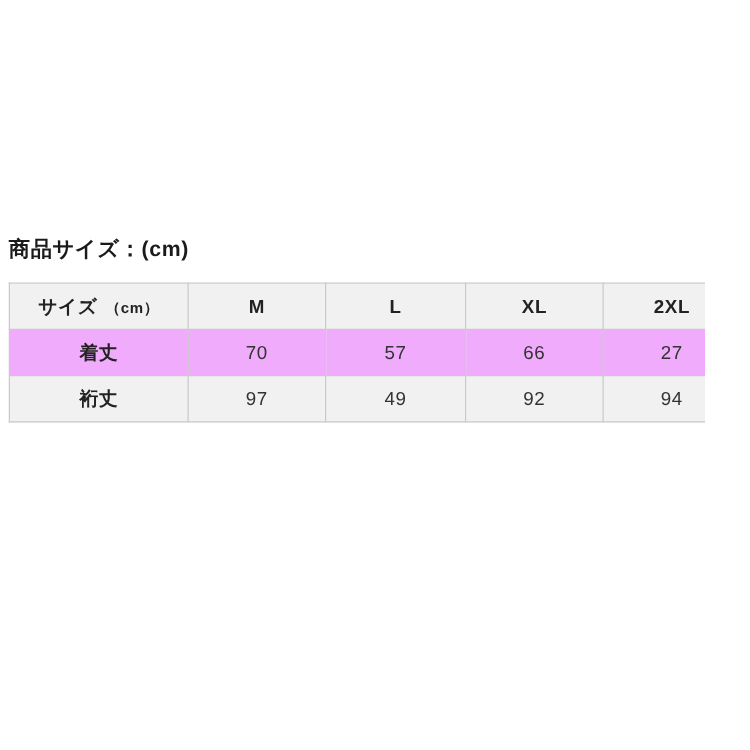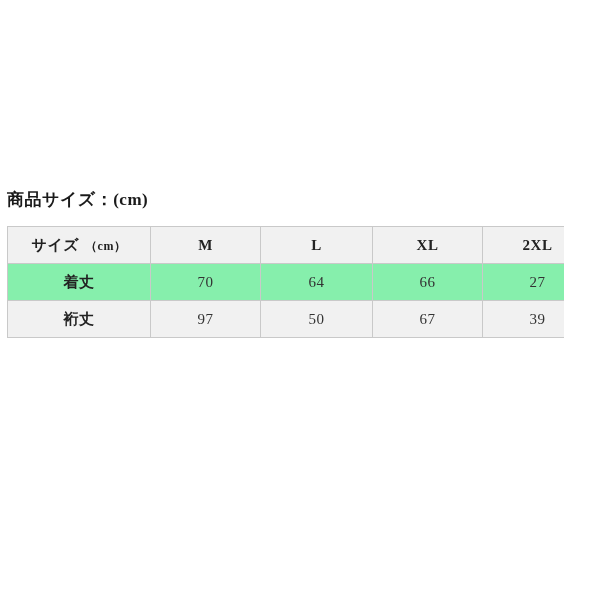--- a/index.html
+++ b/index.html
@@ -5,21 +5,21 @@
   html, body {
     margin: 0;
     padding: 0;
     background: #ffffff;
   }
   .canvas {
     position: relative;
     width: 564px;
     height: 600px;
     background: var(--page_bg, #ffffff);
-    font-family: Liberation Serif, serif;
+    font-family: Liberation Sans, sans-serif;
     overflow: hidden;
   }
   .page-title {
     position: absolute;
     left: 7px;
     top: 188px;
     font-size: 17px;
     line-height: 24px;
     font-weight: bold;
     color: var(--title_text, #1a1a1a);
@@ -45,21 +45,21 @@
     letter-spacing: 0.5px;
   }
   .size-table th {
     font-weight: bold;
     color: var(--label_text, #222222);
   }
   .size-table tr.shaded th, .size-table tr.shaded td {
     background: var(--shaded_bg, #f1f1f1);
   }
   .size-table tr.plain th, .size-table tr.plain td {
-    background: #86efac;
+    background: #f0abfc;
   }
   .unit {
     font-size: 12px;
     font-weight: bold;
     margin-left: 6px;
   }
 </style>
 </head>
 <body>
 
@@ -81,30 +81,30 @@
       <th><span>サイズ</span><span class="unit">（cm）</span></th>
       <th>M</th>
       <th>L</th>
       <th>XL</th>
       <th>2XL</th>
     </tr>
 
     <tr class="plain">
       <th>着丈</th>
       <td>70</td>
-      <td>64</td>
+      <td>57</td>
       <td>66</td>
       <td>27</td>
     </tr>
 
     <tr class="shaded">
       <th>裄丈</th>
       <td>97</td>
-      <td>50</td>
-      <td>67</td>
-      <td>39</td>
+      <td>49</td>
+      <td>92</td>
+      <td>94</td>
     </tr>
 
 
   </tbody>
     </table>
 
 </div>
 
 </body></html>

